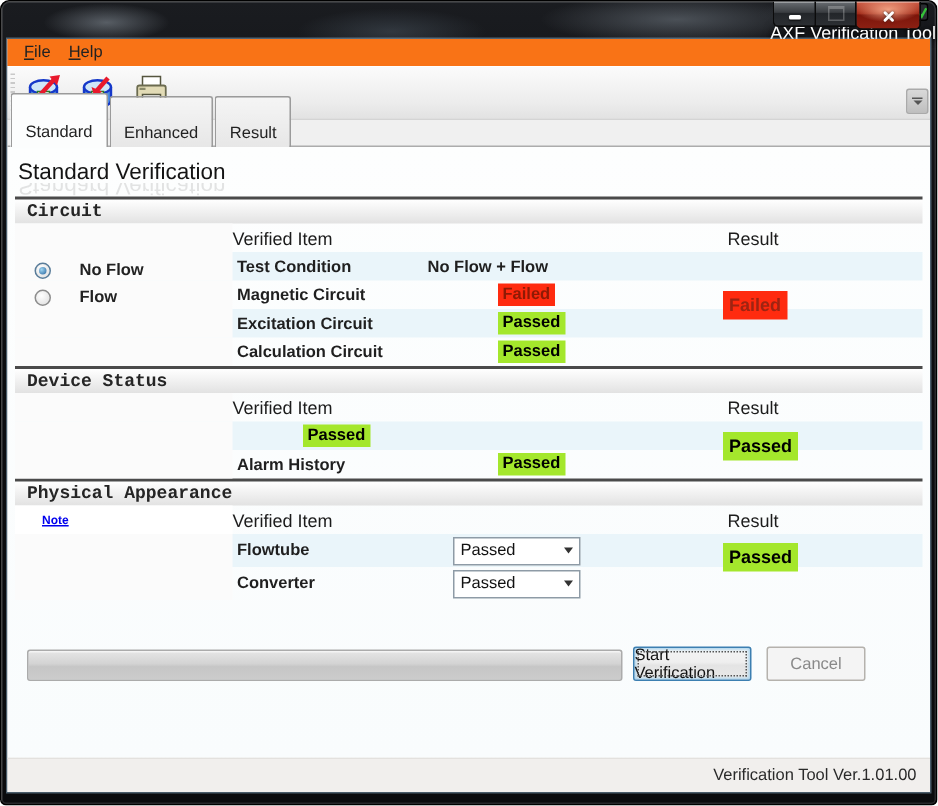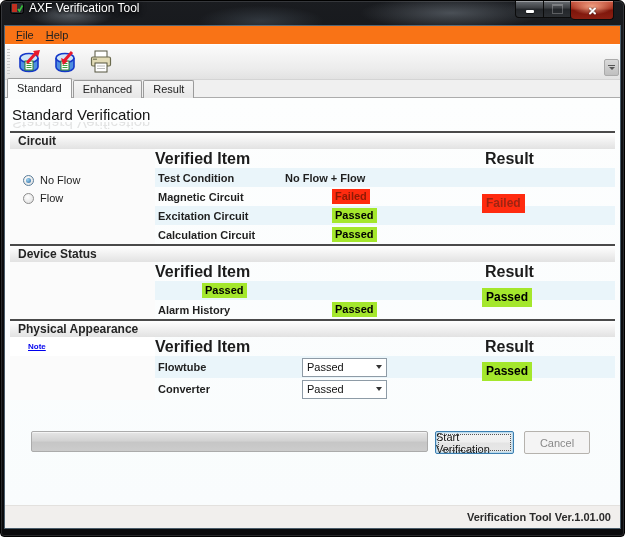--- a/index.html
+++ b/index.html
@@ -7,21 +7,21 @@
 
   
   .frame{position:absolute;inset:0;border-radius:6px 6px 4px 4px;border:1px solid #000;box-sizing:border-box;
     background:
       radial-gradient(60px 18px at 70px 14px, rgba(150,160,170,.50), transparent 70%),
       radial-gradient(90px 22px at 260px 20px, rgba(70,80,90,.55), transparent 70%),
       radial-gradient(130px 24px at 450px 12px, rgba(135,145,155,.45), transparent 70%),
       radial-gradient(80px 16px at 560px 8px, rgba(45,50,55,.6), transparent 70%),
       linear-gradient(180deg,#1a1c20 0%,#0d0e11 30%,#0a0b0d 100%);
     box-shadow:inset 0 0 0 1px rgba(255,255,255,.12);}
-  .titlebar{position:absolute;left:0;top:0;right:0;height:25px;display:flex;align-items:flex-start;}
+  .titlebar{position:absolute;left:0;top:0;right:0;height:25px;display:flex;align-items:flex-end;flex-direction:column;}
   .app-icon{width:14px;height:14px;margin:0 5px 0 9px;flex:none;}
   .title-text{color:#fff;font-size:12px;text-shadow:0 1px 3px rgba(0,0,0,.9), 0 0 6px rgba(0,0,0,.7);}
   .caption-group{position:absolute;top:0;right:10px;display:flex;}
   .cap-btn{height:17px;border:1px solid #0b0b0b;border-top:none;box-sizing:border-box;
     background:linear-gradient(#6a6e73,#3a3d41 45%,#23262a 50%,#2c2f33);box-shadow:inset 0 1px 0 rgba(255,255,255,.35);
     display:flex;align-items:center;justify-content:center;position:relative;}
   .cap-min{width:29px;border-radius:0 0 0 4px;}
   .cap-max{width:27px;border-left:none;}
   .cap-close{width:43px;height:19px;border-left:none;border-radius:0 0 4px 4px;
     background:radial-gradient(30px 12px at 50% 30%, #f2a183, transparent 70%),linear-gradient(#d0614a,#a02a18 45%,#7c150a 50%,#8c2013);}
@@ -45,80 +45,80 @@
     background:repeating-linear-gradient(180deg,#c9c9c9 0 1px,transparent 1px 3px);}
   .tool-btn{width:30px;height:28px;display:flex;align-items:center;justify-content:center;border:1px solid transparent;border-radius:2px;}
   .toolbar-overflow{position:absolute;right:1px;bottom:3px;width:13px;height:15px;display:flex;flex-direction:column;align-items:center;justify-content:center;gap:1px;
     background:linear-gradient(#d9d9d9,#bfbfbf);border:1px solid #aaa;border-radius:2px;}
   .overflow-bar{width:7px;height:1px;background:#555;}
   .overflow-tri{width:0;height:0;border-left:3px solid transparent;border-right:3px solid transparent;border-top:3px solid #555;}
 
   
   .tabstrip{height:18px;flex:none;display:flex;align-items:flex-end;padding-left:2px;position:relative;background:#f0f0f0;}
   .tabstrip::after{content:"";position:absolute;left:0;right:0;bottom:0;height:1px;background:#acacac;}
-  .tab{position:relative;z-index:2;padding:2px 9px 2px 9px;border:1px solid #9b9b9b;border-bottom:none;border-radius:2px 2px 0 0;
+  .tab{position:relative;z-index:2;padding:18px 9px 2px 9px;border:1px solid #9b9b9b;border-bottom:none;border-radius:2px 2px 0 0;
     background:linear-gradient(#f5f5f5,#e7e7e7);margin-right:1px;height:13px;line-height:13px;}
   .tab.active{background:#fcfdfd;height:15px;line-height:15px;box-shadow:0 1px 0 #fcfdfd;}
 
   
   .tabpage{flex:1;background:linear-gradient(#fdfefe,#f9fcfd);position:relative;overflow:hidden;}
   .page-heading{margin:8px 0 0 7px;font-size:15px;color:#141414;line-height:17px;}
   .heading-reflection{margin:-1px 0 0 7px;font-size:15px;line-height:15px;height:9px;overflow:hidden;transform:scaleY(-1);opacity:.13;color:#333;}
 
   .section-header{margin:0 5px;height:16px;border-top:2px solid #4a4a4a;
     background:linear-gradient(#ffffff,#e2e2e2);display:flex;align-items:center;padding-left:8px;
-    font-size:12px;font-weight:bold;color:#252525;}
+    font-size:12px;font-weight:bold;color:#252525;font-family:Liberation Mono, monospace;}
   .section-body{margin:0 5px;position:relative;}
   .trow{display:grid;grid-template-columns:145px 130px 200px 1fr;height:19px;align-items:center;}
   .trow.tall{height:22px;}
   .trow.stripe{background:#eaf5fa;}
   .cell-left{height:100%;background:#fbfbfb;display:flex;align-items:center;box-sizing:border-box;}
   .cell-left.whitebox{background:#ffffff;padding-left:18px;}
-  .col-head{font-weight:bold;font-size:16px;color:#1c1c1c;}
+  .col-head{font-weight:normal;font-size:12px;color:#1c1c1c;}
   .item-label{font-weight:600;color:#1f1f1f;padding-left:3px;}
   .value-text{color:#1f1f1f;font-weight:600;}
 
   .badge{display:inline-block;padding:1px 3px 2px 3px;font-size:11px;font-weight:600;margin-left:47px;}
   .badge.passed{background:#a4e72c;color:#000;}
   .badge.failed{background:#ff2b0f;color:#8e1a05;}
   .overall-badge{position:absolute;left:472px;padding:2px 4px 3px 4px;font-size:12px;font-weight:600;}
   .overall-badge.passed{background:#a4e72c;color:#000;}
   .overall-badge.failed{background:#ff2b0f;color:#9e2412;}
 
   
   .radio-col{position:absolute;left:13px;top:22px;}
-  .radio-row{display:flex;align-items:center;height:18px;gap:6px;}
+  .radio-row{display:flex;align-items:center;height:18px;gap:19px;font-weight:bold;}
   .radio-circle{width:11px;height:11px;border-radius:50%;border:1px solid #8d8d8d;box-sizing:border-box;
     background:radial-gradient(circle at 40% 35%,#fff,#dcdcdc);position:relative;}
   .radio-circle.checked{border-color:#5a7d9a;}
   .radio-circle.checked::after{content:"";position:absolute;left:2px;top:2px;width:5px;height:5px;border-radius:50%;
     background:radial-gradient(circle at 35% 35%,#9fd5f2,#27639c);}
 
   
   .note-link{font-size:8px;font-weight:bold;color:#0000ee;text-decoration:underline;}
 
   
   .combo{width:85px;height:19px;box-sizing:border-box;border:1px solid #8e9ba6;background:#fff;margin-left:17px;
     display:flex;align-items:center;justify-content:space-between;}
   .combo-text{padding-left:4px;color:#111;}
   .combo-arrow{width:15px;height:100%;display:flex;align-items:center;justify-content:center;}
   .combo-tri{width:0;height:0;border-left:3px solid transparent;border-right:3px solid transparent;border-top:4px solid #333;}
 
   
-  .footer{position:absolute;left:26px;top:333px;display:flex;align-items:flex-start;}
+  .footer{position:absolute;left:13px;top:333px;display:flex;align-items:flex-end;}
   .progress{width:397px;height:21px;border:1px solid #ababab;border-radius:2px;box-sizing:border-box;
     background:linear-gradient(#e6e6e6,#d3d3d3 45%,#c6c6c6 55%,#cccccc);box-shadow:inset 0 1px 0 #f4f4f4;}
   .btn{height:23px;box-sizing:border-box;font-family:"Liberation Sans",sans-serif;font-size:11px;display:flex;align-items:center;justify-content:center;border-radius:2px;}
   .btn-start{width:79px;margin-left:7px;border:1px solid #3c7fb1;color:#111;
     background:linear-gradient(#f4f4f4,#efefef 45%,#e4e4e4 55%,#e9e9e9);
     box-shadow:inset 0 0 2px 1px #a9d4ee;outline:1px dotted #555;outline-offset:-4px;}
   .btn-cancel{width:66px;margin-left:10px;border:1px solid #b5b2ad;background:#f4f4f4;color:#898989;}
 
   
-  .statusbar{height:22px;flex:none;background:#f1efed;border-top:1px solid #e3e1de;display:flex;align-items:center;justify-content:flex-end;padding-right:9px;color:#2a2a2a;font-weight:bold;}
+  .statusbar{height:22px;flex:none;background:#f1efed;border-top:1px solid #e3e1de;display:flex;align-items:center;justify-content:flex-end;padding-right:9px;color:#2a2a2a;}
 </style>
 </head>
 <body>
 
 <div class="frame">
 
   <div class="titlebar">
     <svg class="app-icon" viewBox="0 0 14 14">
       <rect x="0.5" y="1.5" width="13" height="11" rx="2" fill="#2a2d31" stroke="#000"></rect>
       <rect x="2" y="3" width="5" height="8" fill="#c03020"></rect>

